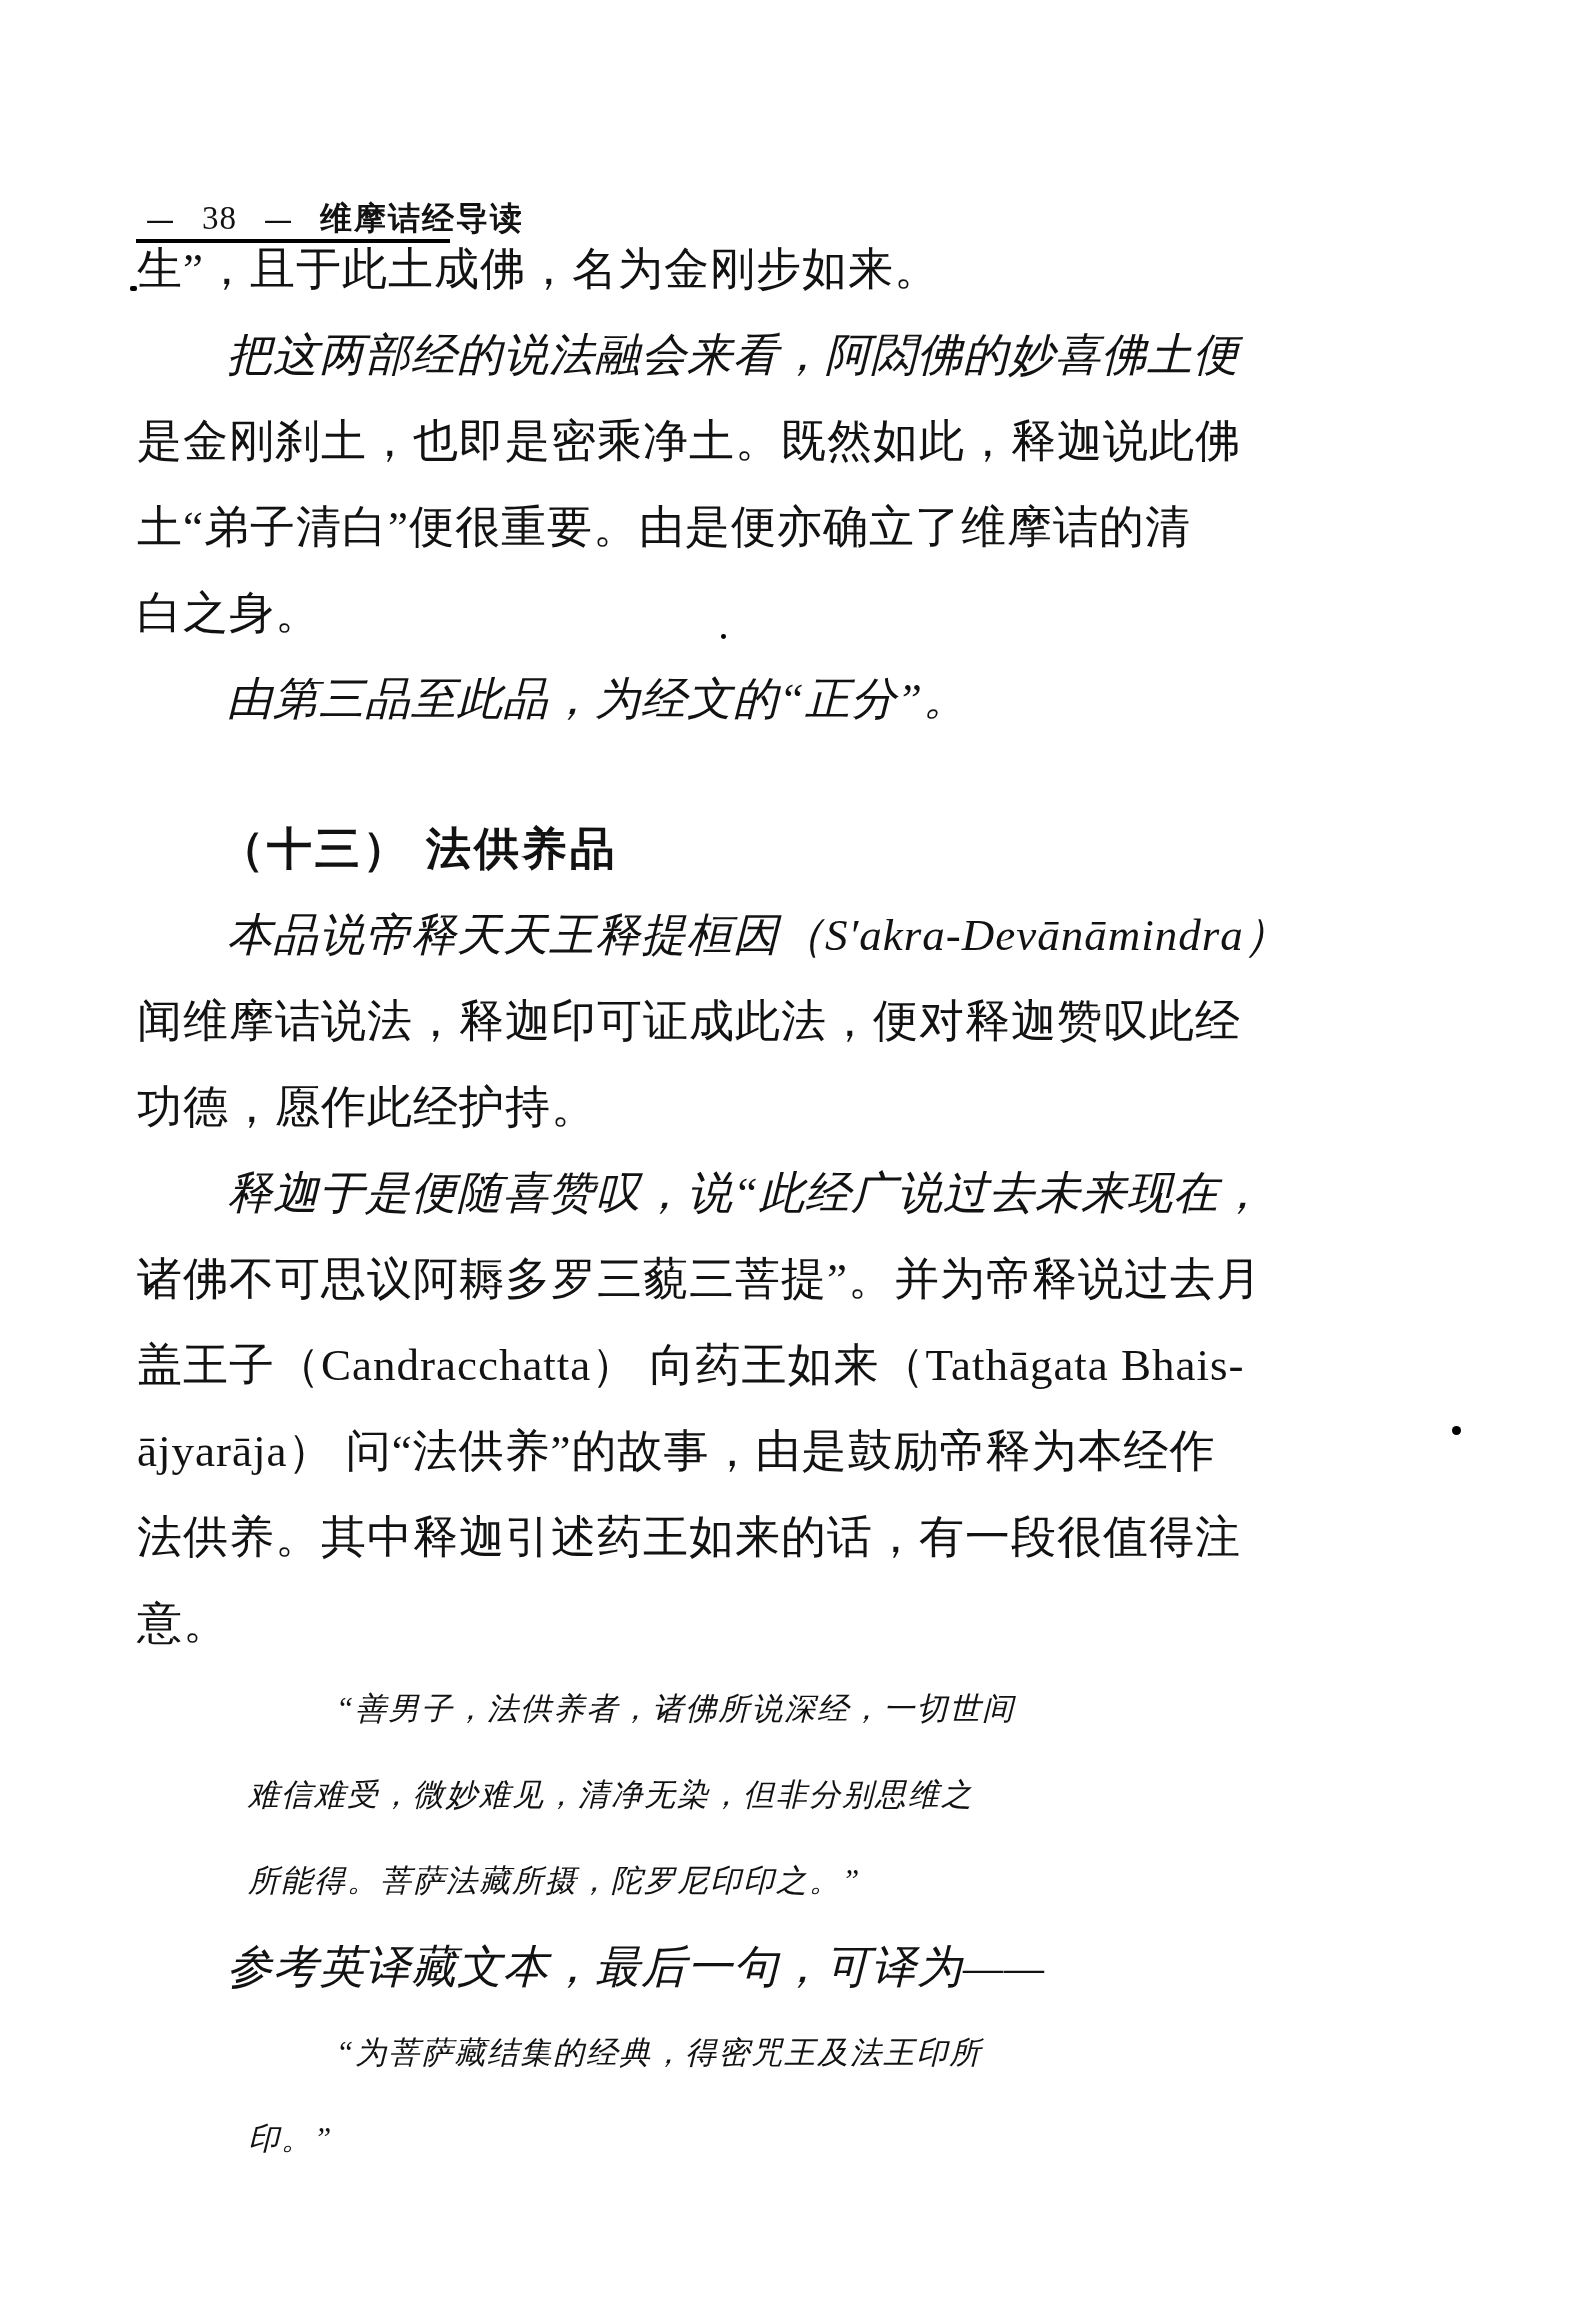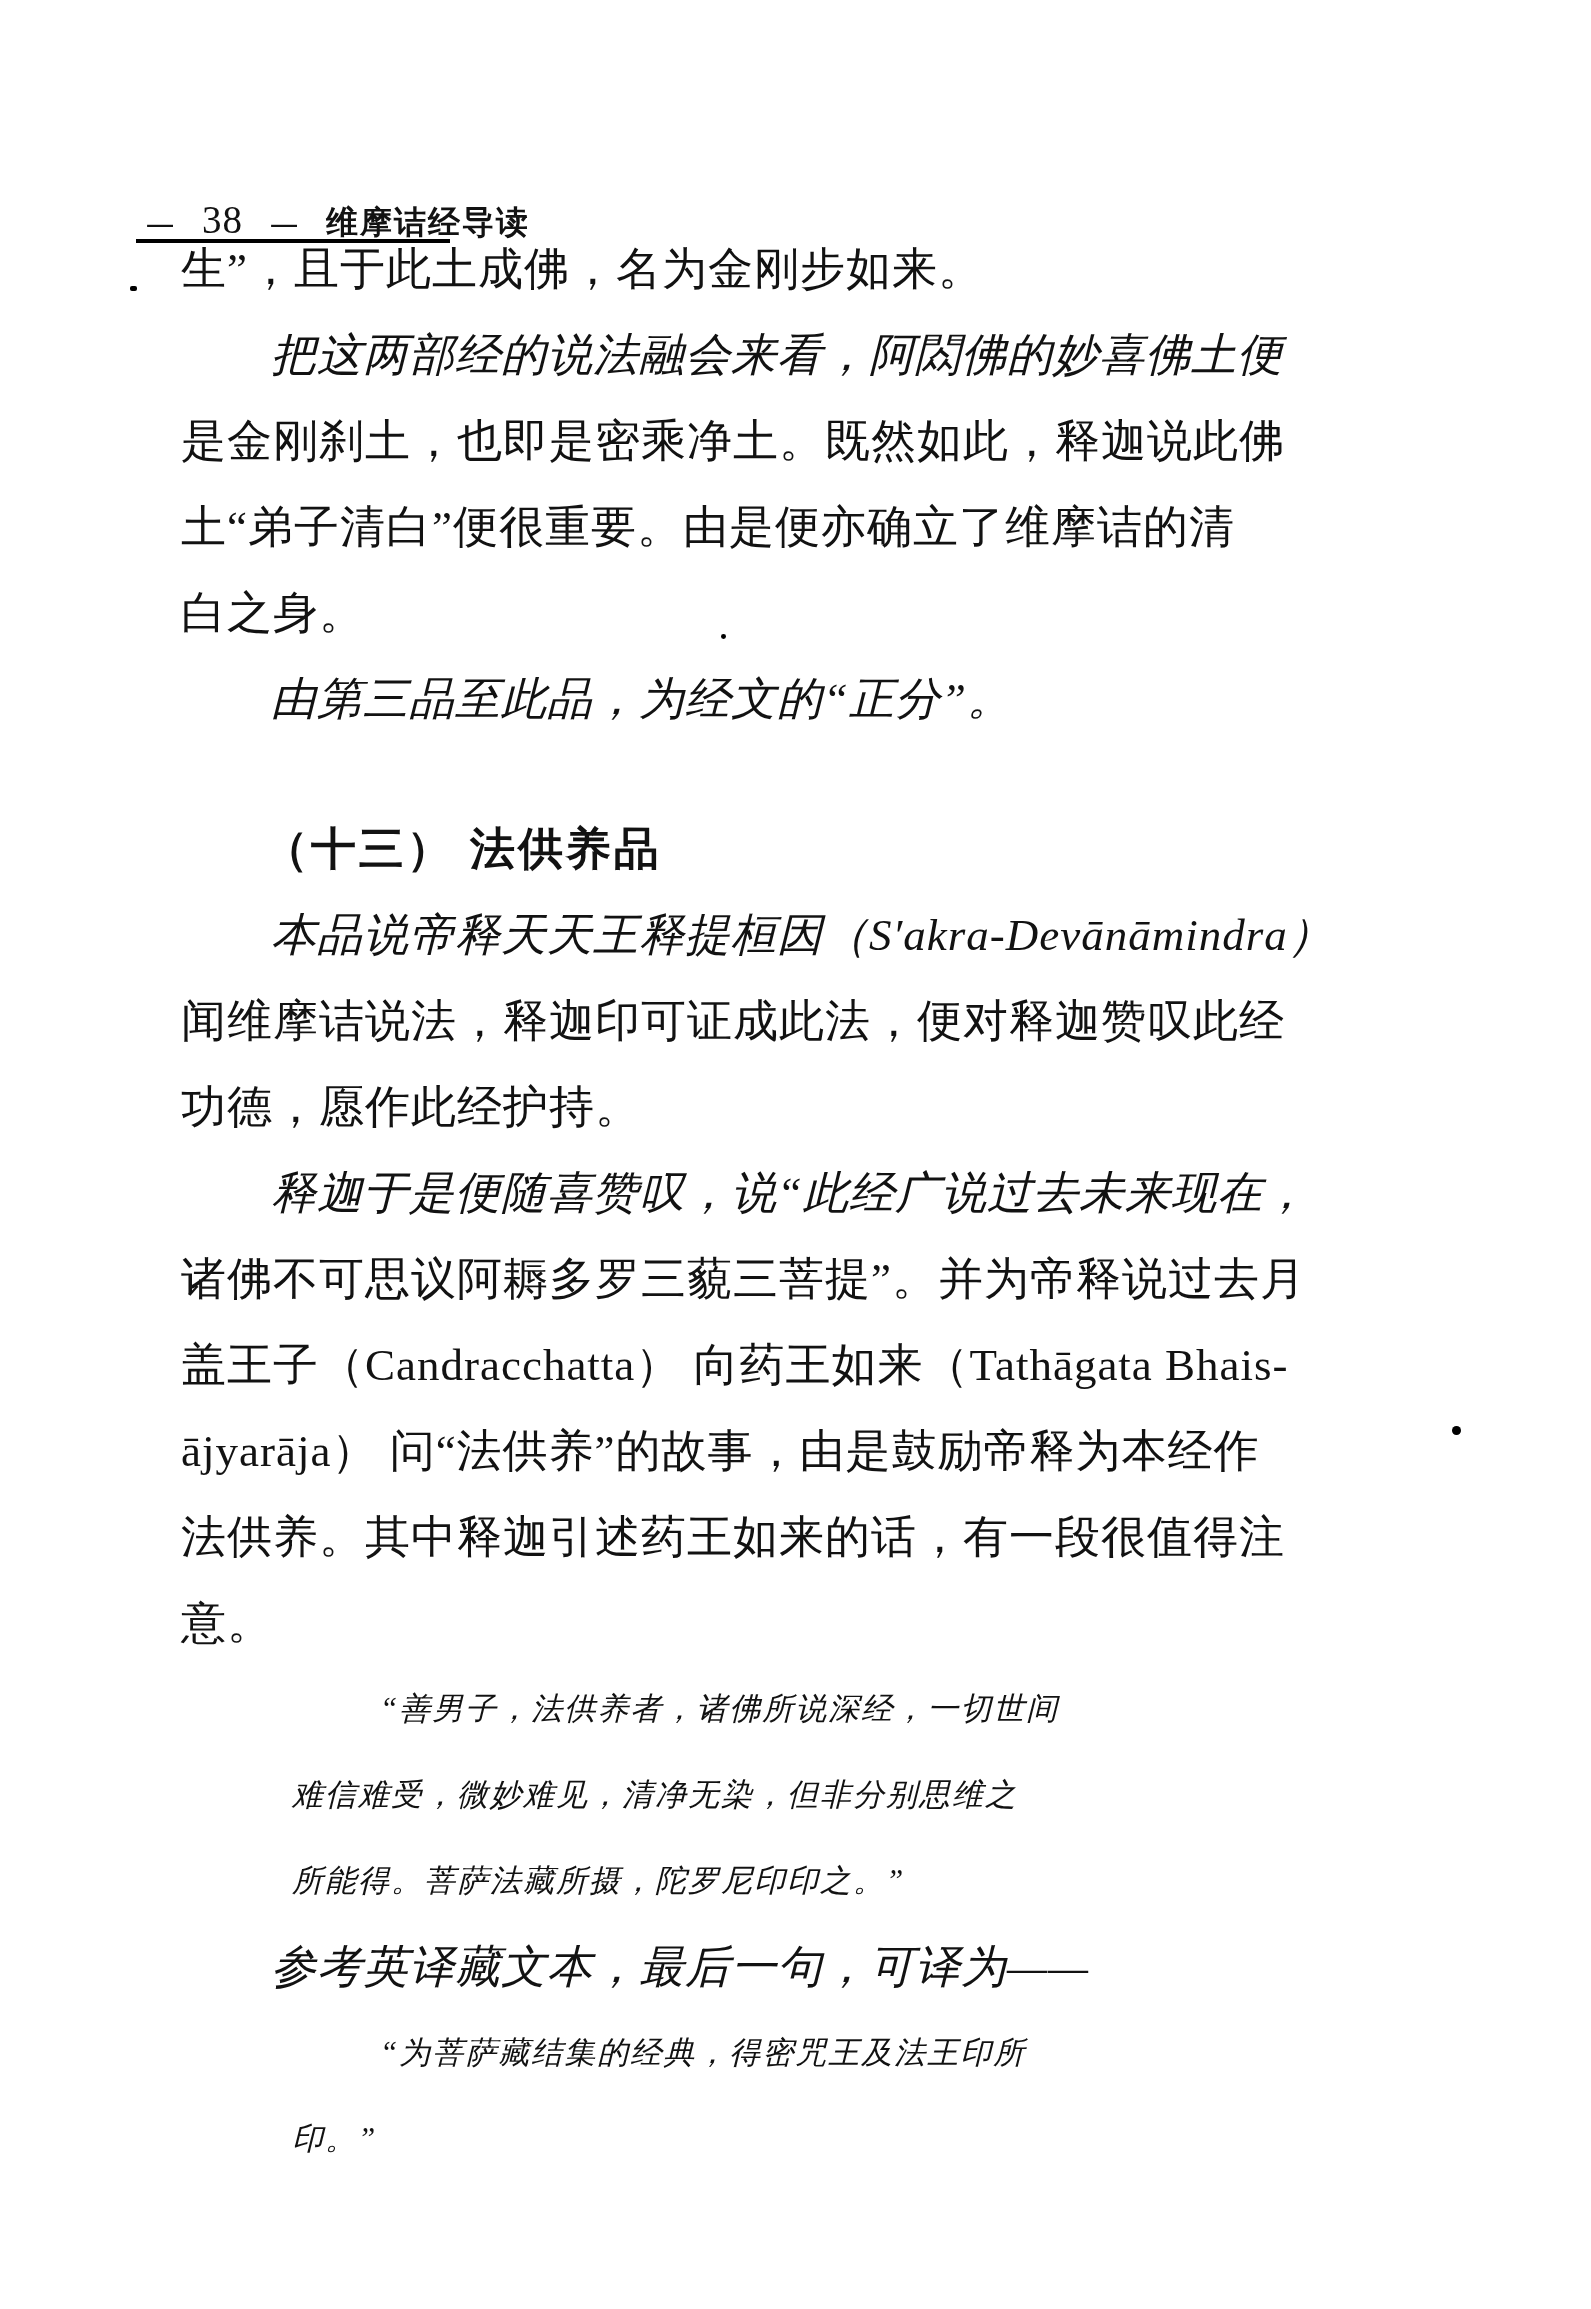--- a/index.html
+++ b/index.html
@@ -22,21 +22,21 @@
     top: 197px;
     left: 144px;
     font-size: 32px;
     letter-spacing: 1px;
     white-space: nowrap;
     display: flex;
     align-items: baseline;
     gap: 25px;
   }
   .running-header .dash { font-weight: bold; transform: scaleX(.8); }
-  .running-header .page-num { font-size: 39px; text-align: right; }
+  .running-header .page-num { font-size: 33px; text-align: right; }
   .running-header .book-title {
     font-weight: bold;
     font-family: "Liberation Sans", "DejaVu Sans", sans-serif;
     letter-spacing: 2px;
     text-align: center;
   }
   .header-rule {
     position: absolute;
     top: 239px;
     left: 136px;
@@ -45,21 +45,20 @@
     background: #000;
   }
   
   .text-block {
     position: absolute;
     top: 226px;
     left: 137px;
     width: 1326px;
     font-size: 45px;
     line-height: 86px;
-    margin-left: 44px;
   }
   .line {
     height: 86px;
     white-space: nowrap;
     letter-spacing: 1px;
   }
   .indent { text-indent: 90px; font-style: italic; }
   .section-heading {
     font-weight: bold;
     font-family: Liberation Sans, sans-serif;

